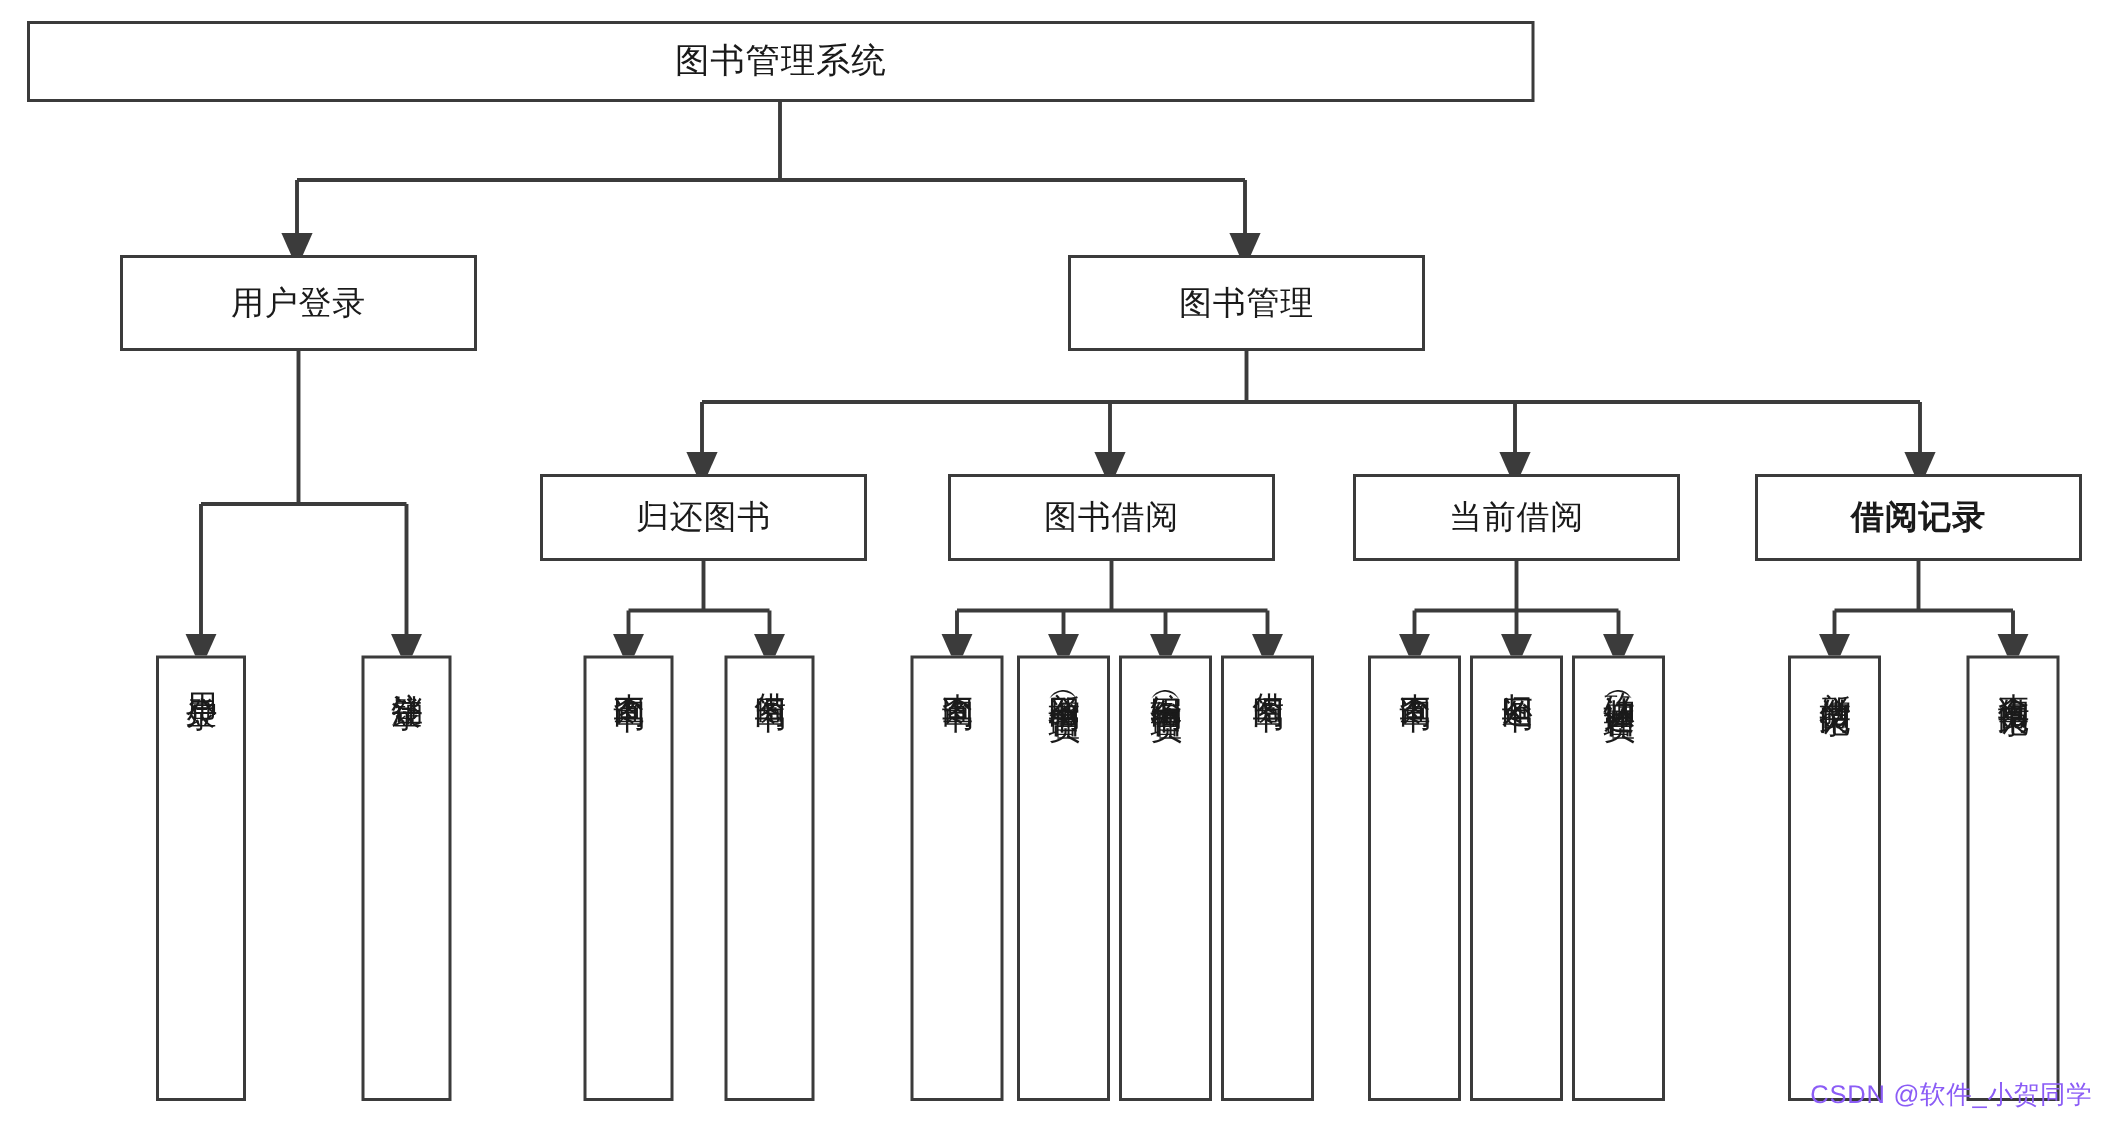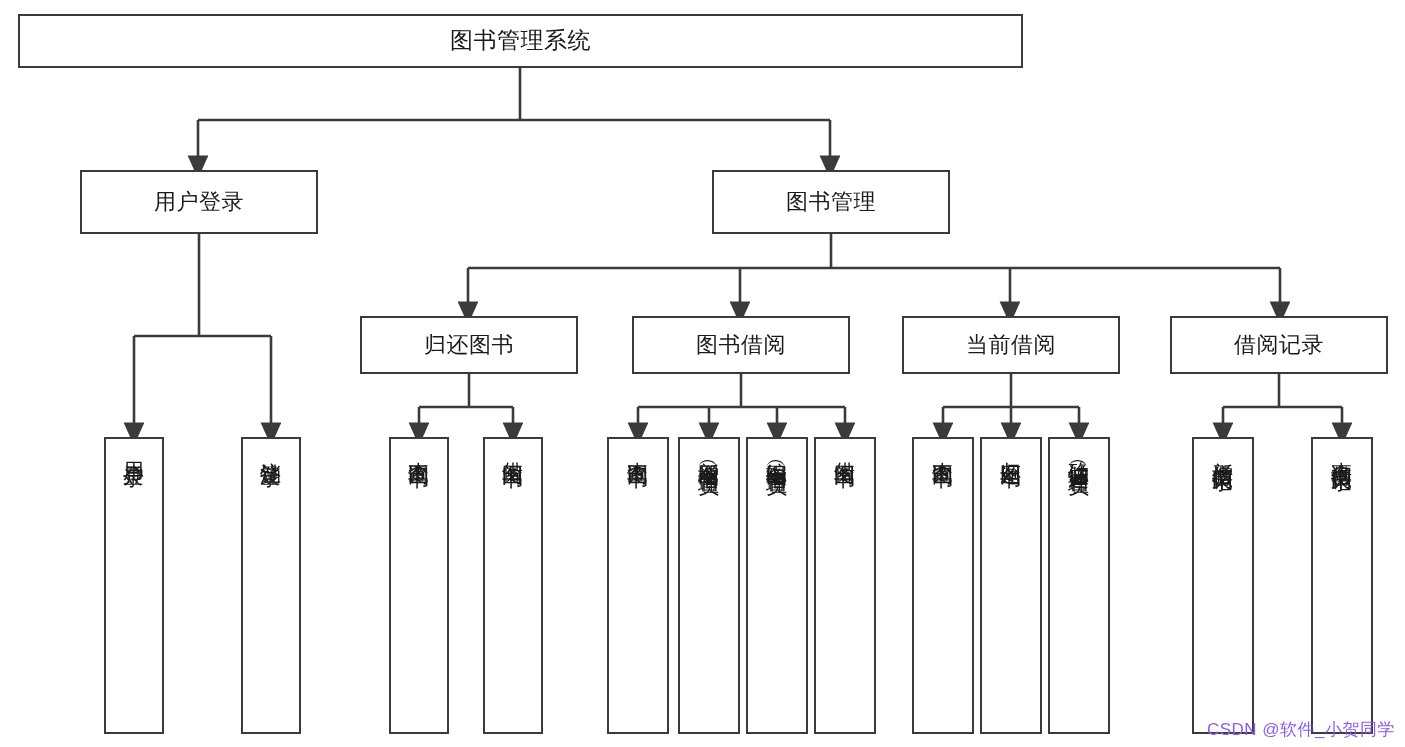--- a/index.html
+++ b/index.html
@@ -143,21 +143,21 @@
 
   <div class="node horiz" style="left:360px; top:316px; width:218px; height:58px;">
     <span class="label">归还图书</span>
   </div>
   <div class="node horiz" style="left:632px; top:316px; width:218px; height:58px;">
     <span class="label">图书借阅</span>
   </div>
   <div class="node horiz" style="left:902px; top:316px; width:218px; height:58px;">
     <span class="label">当前借阅</span>
   </div>
-  <div class="node horiz" style="left:1170px; top:316px; width:218px; height:58px;">
+  <div class="node horiz" style="left:1170px; top:316px; width:218px; height:58px;font-weight:bold;">
     <span class="label">借阅记录</span>
   </div>
 
   <div class="node vert" style="left:104px; top:437px; width:60px; height:297px;">
     <span class="label">用户登录</span>
   </div>
   <div class="node vert" style="left:241px; top:437px; width:60px; height:297px;">
     <span class="label">注销登录</span>
   </div>
   <div class="node vert" style="left:389px; top:437px; width:60px; height:297px;">

